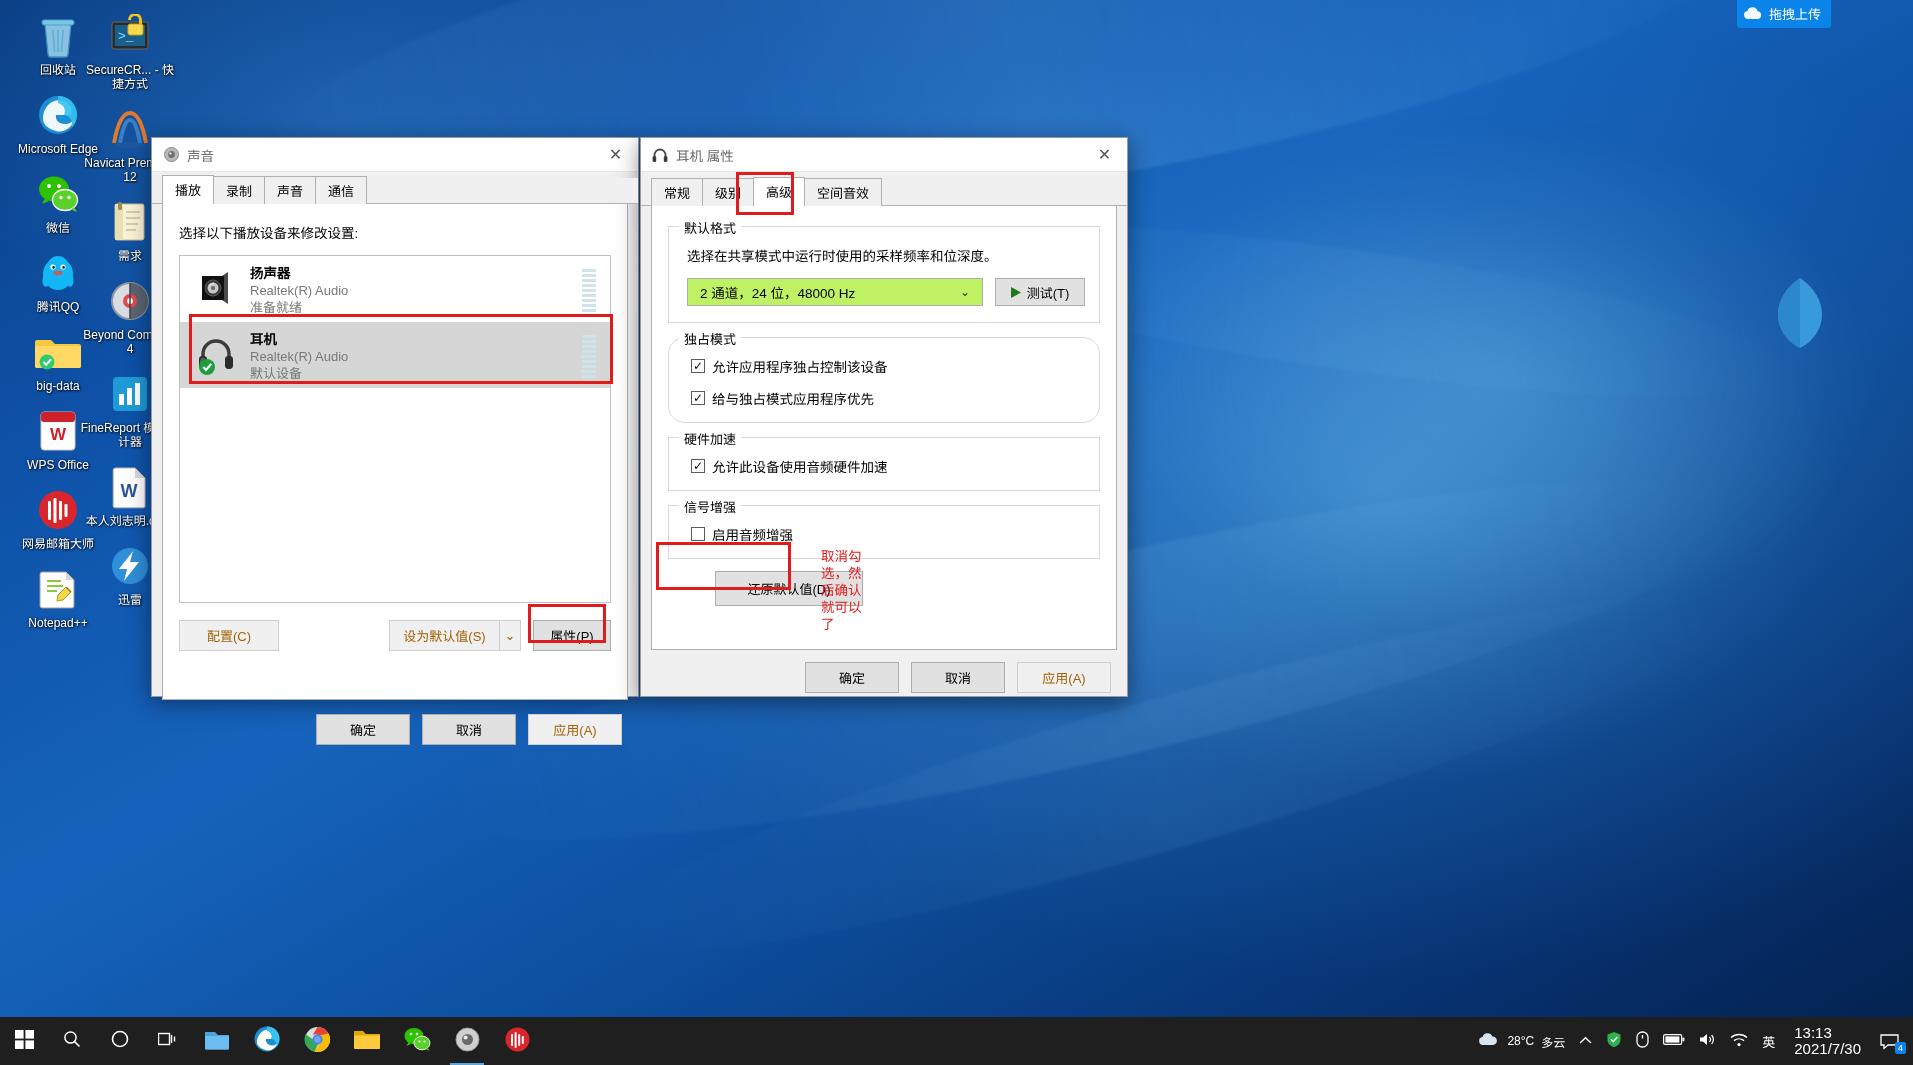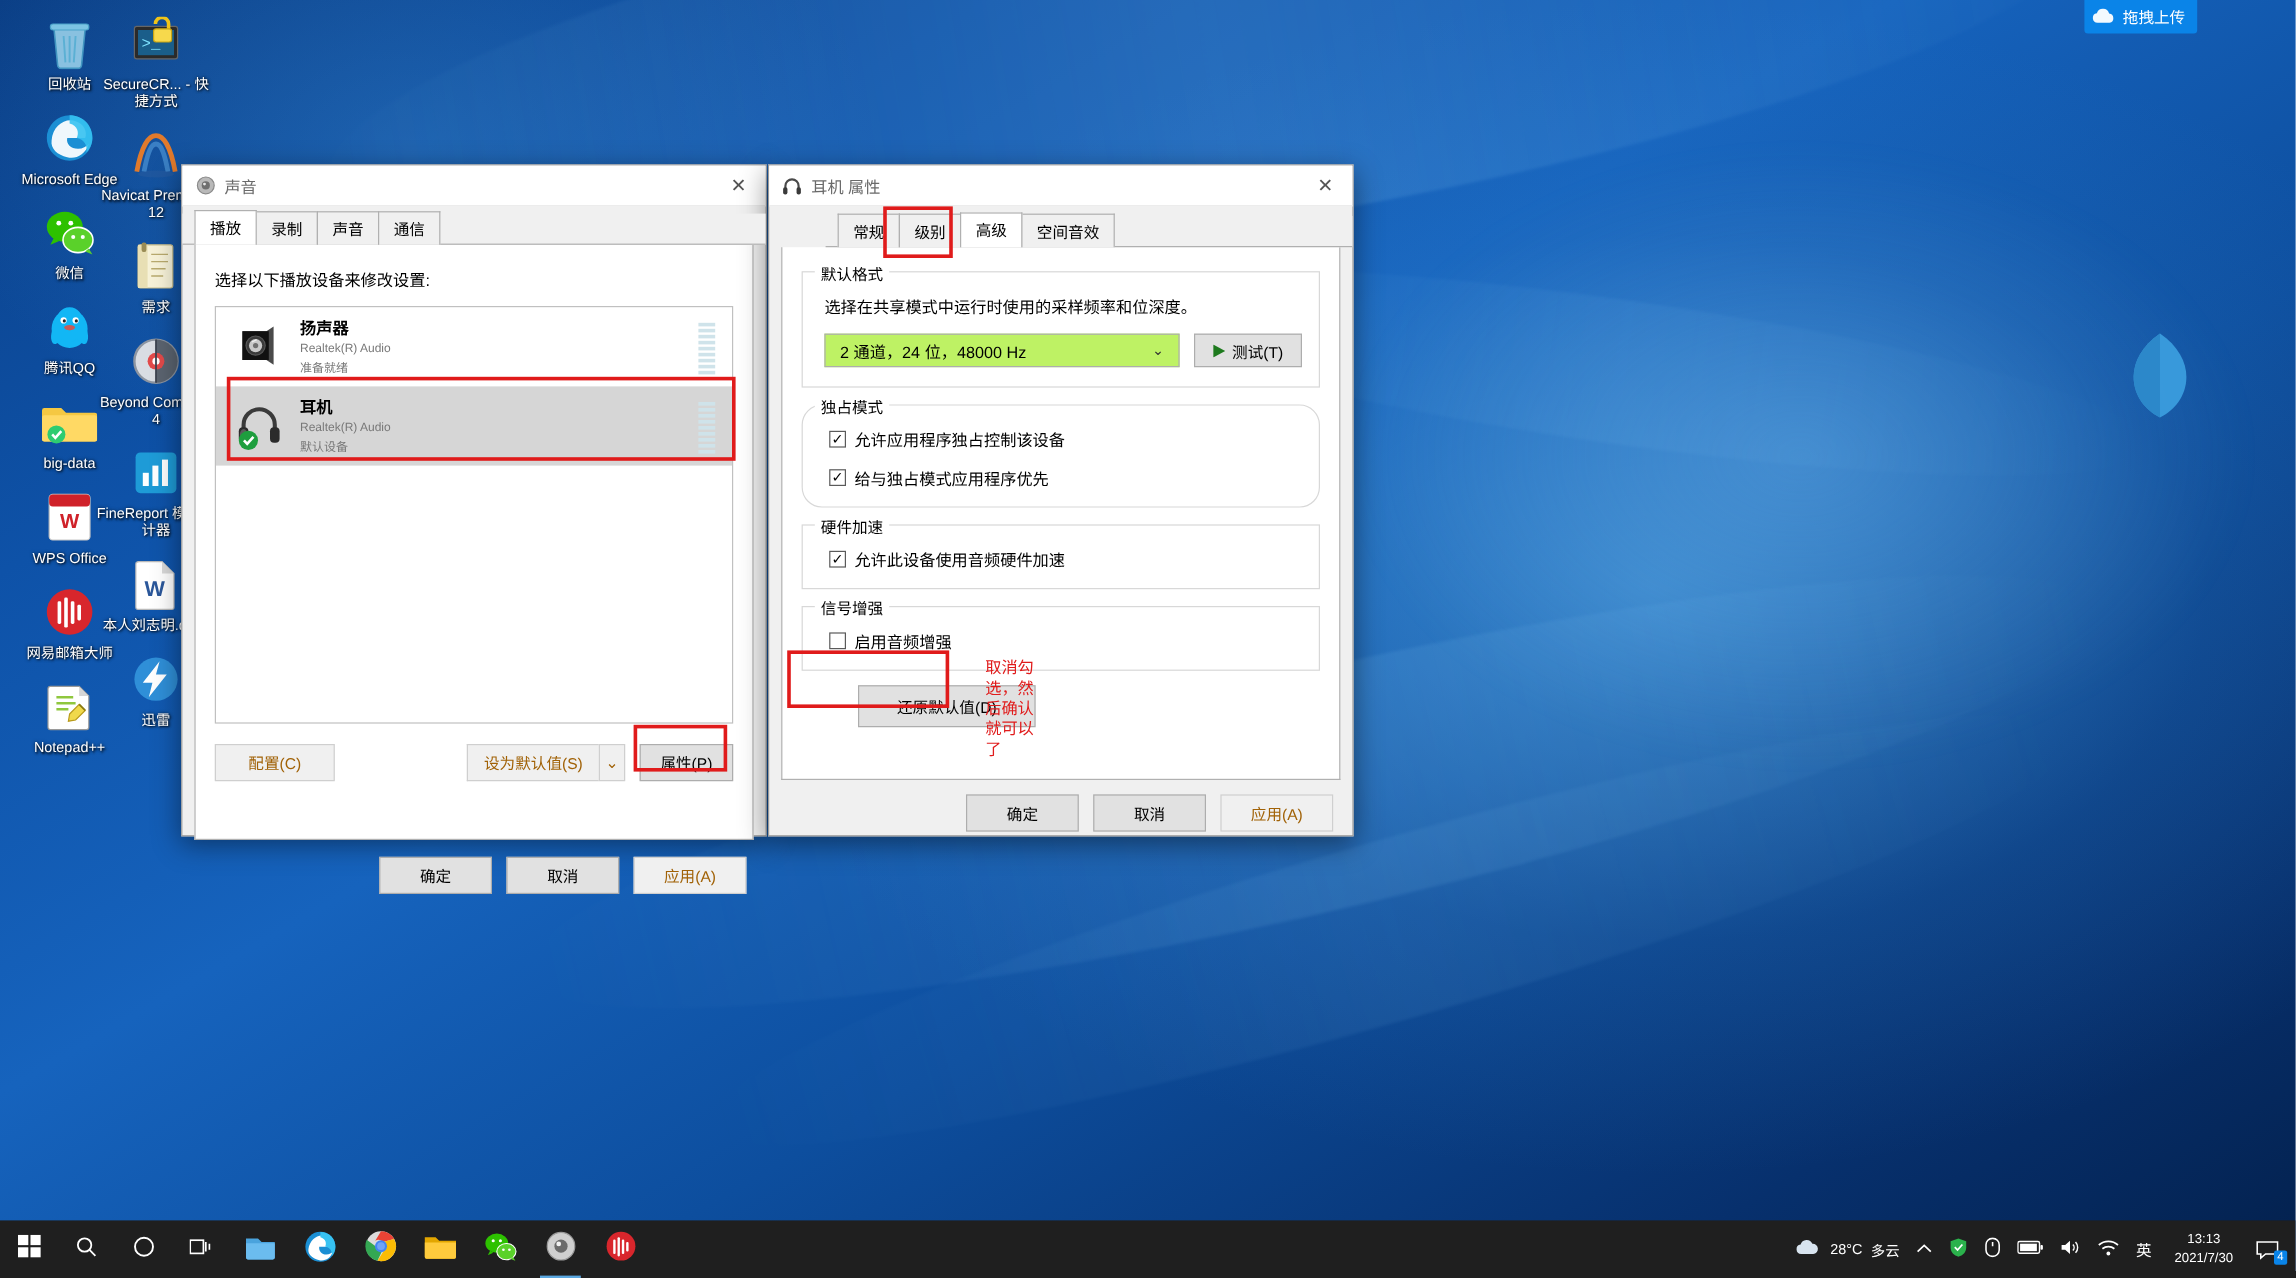--- a/index.html
+++ b/index.html
@@ -141,21 +141,21 @@
     position: relative; overflow: hidden;
   }
   .devrow {
     display:flex; align-items: center; padding: 9px 8px; height: 66px;
     cursor: pointer; position: relative;
   }
   .devrow.selected { background: #d6d6d6; }
   .dev-icon { width: 46px; height: 46px; margin: 0 10px 0 6px; position: relative; flex: 0 0 auto;}
   .dev-txt { flex: 1; }
   .dev-name { font-weight: bold; font-size: 13.5px; color:#000; }
-  .dev-sub { color: #787878; font-size: 10px; line-height: 17px; }
+  .dev-sub { color: #787878; font-size: 13px; line-height: 17px; }
   .vu {
     width: 14px; height: 46px; margin-right: 6px;
     display: flex; flex-direction: column-reverse; gap: 2px; flex: 0 0 auto;
   }
   .vu i { display:block; height: 3px; background: #cfe3ea; }
 
   
   #taskbar {
     position: absolute; left: 0; bottom: 0; width: 1913px; height: 48px;
     background: #1f1f1f; display: flex; align-items: center; z-index: 50;
@@ -166,21 +166,21 @@
   }
   .tb-app { width: 50px; }
   .tb-app.active::after {
     content:''; position:absolute; bottom:0; left:8px; right:8px; height:2px; background:#5aa7e0;
   }
   #tray {
     margin-left: auto; display:flex; align-items:center; height: 48px;
     color:#fff; font-size: 12px;
   }
   .tray-item { padding: 0 7px; display:flex; align-items:center; height: 39px; cursor:pointer; }
-  #clock { text-align: center; line-height: 16px; padding: 0 12px; font-size: 11px; cursor: pointer; }
+  #clock { text-align: left; line-height: 16px; padding: 0 12px; font-size: 15px; cursor: pointer; }
 
   
   #upload-chip {
     position: absolute; right: 82px; top: 0; display: flex; align-items: center;
     background: #0a84e8; color: #fff; font-size: 13px; padding: 4px 10px 5px 6px;
     border-radius: 0 0 3px 3px; z-index: 20;
   }
   #upload-chip .uc-ic { margin-right: 6px; display:flex; }
 </style>
 </head>
@@ -520,21 +520,21 @@
         <svg width="18" height="16" viewBox="0 0 18 16">
           <path d="M3.5 10 v-2 a5.5 5.5 0 0 1 11 0 v2" fill="none" stroke="#4a4a4a" stroke-width="1.8"></path>
           <rect x="1.6" y="9" width="3.6" height="6" rx="1.6" fill="#3a3a3a"></rect>
           <rect x="12.8" y="9" width="3.6" height="6" rx="1.6" fill="#3a3a3a"></rect>
         </svg>
       </span>
       <span class="tb-text">耳机 属性</span>
       <span class="tb-close">✕</span>
     </div>
 
-    <div class="tabstrip" style="margin-top:8px;margin-left:47px;">
+    <div class="tabstrip" style="margin-top:8px;">
       <div class="tab">常规</div>
       <div class="tab">级别</div>
       <div class="tab active" id="adv-tab">高级</div>
       <div class="tab">空间音效</div>
     </div>
 
     <div class="tabpanel" style="height:444px; padding:20px 16px 0 16px;">
 
       
       <div class="grouped" style="padding-top:18px; padding-bottom:16px;">

